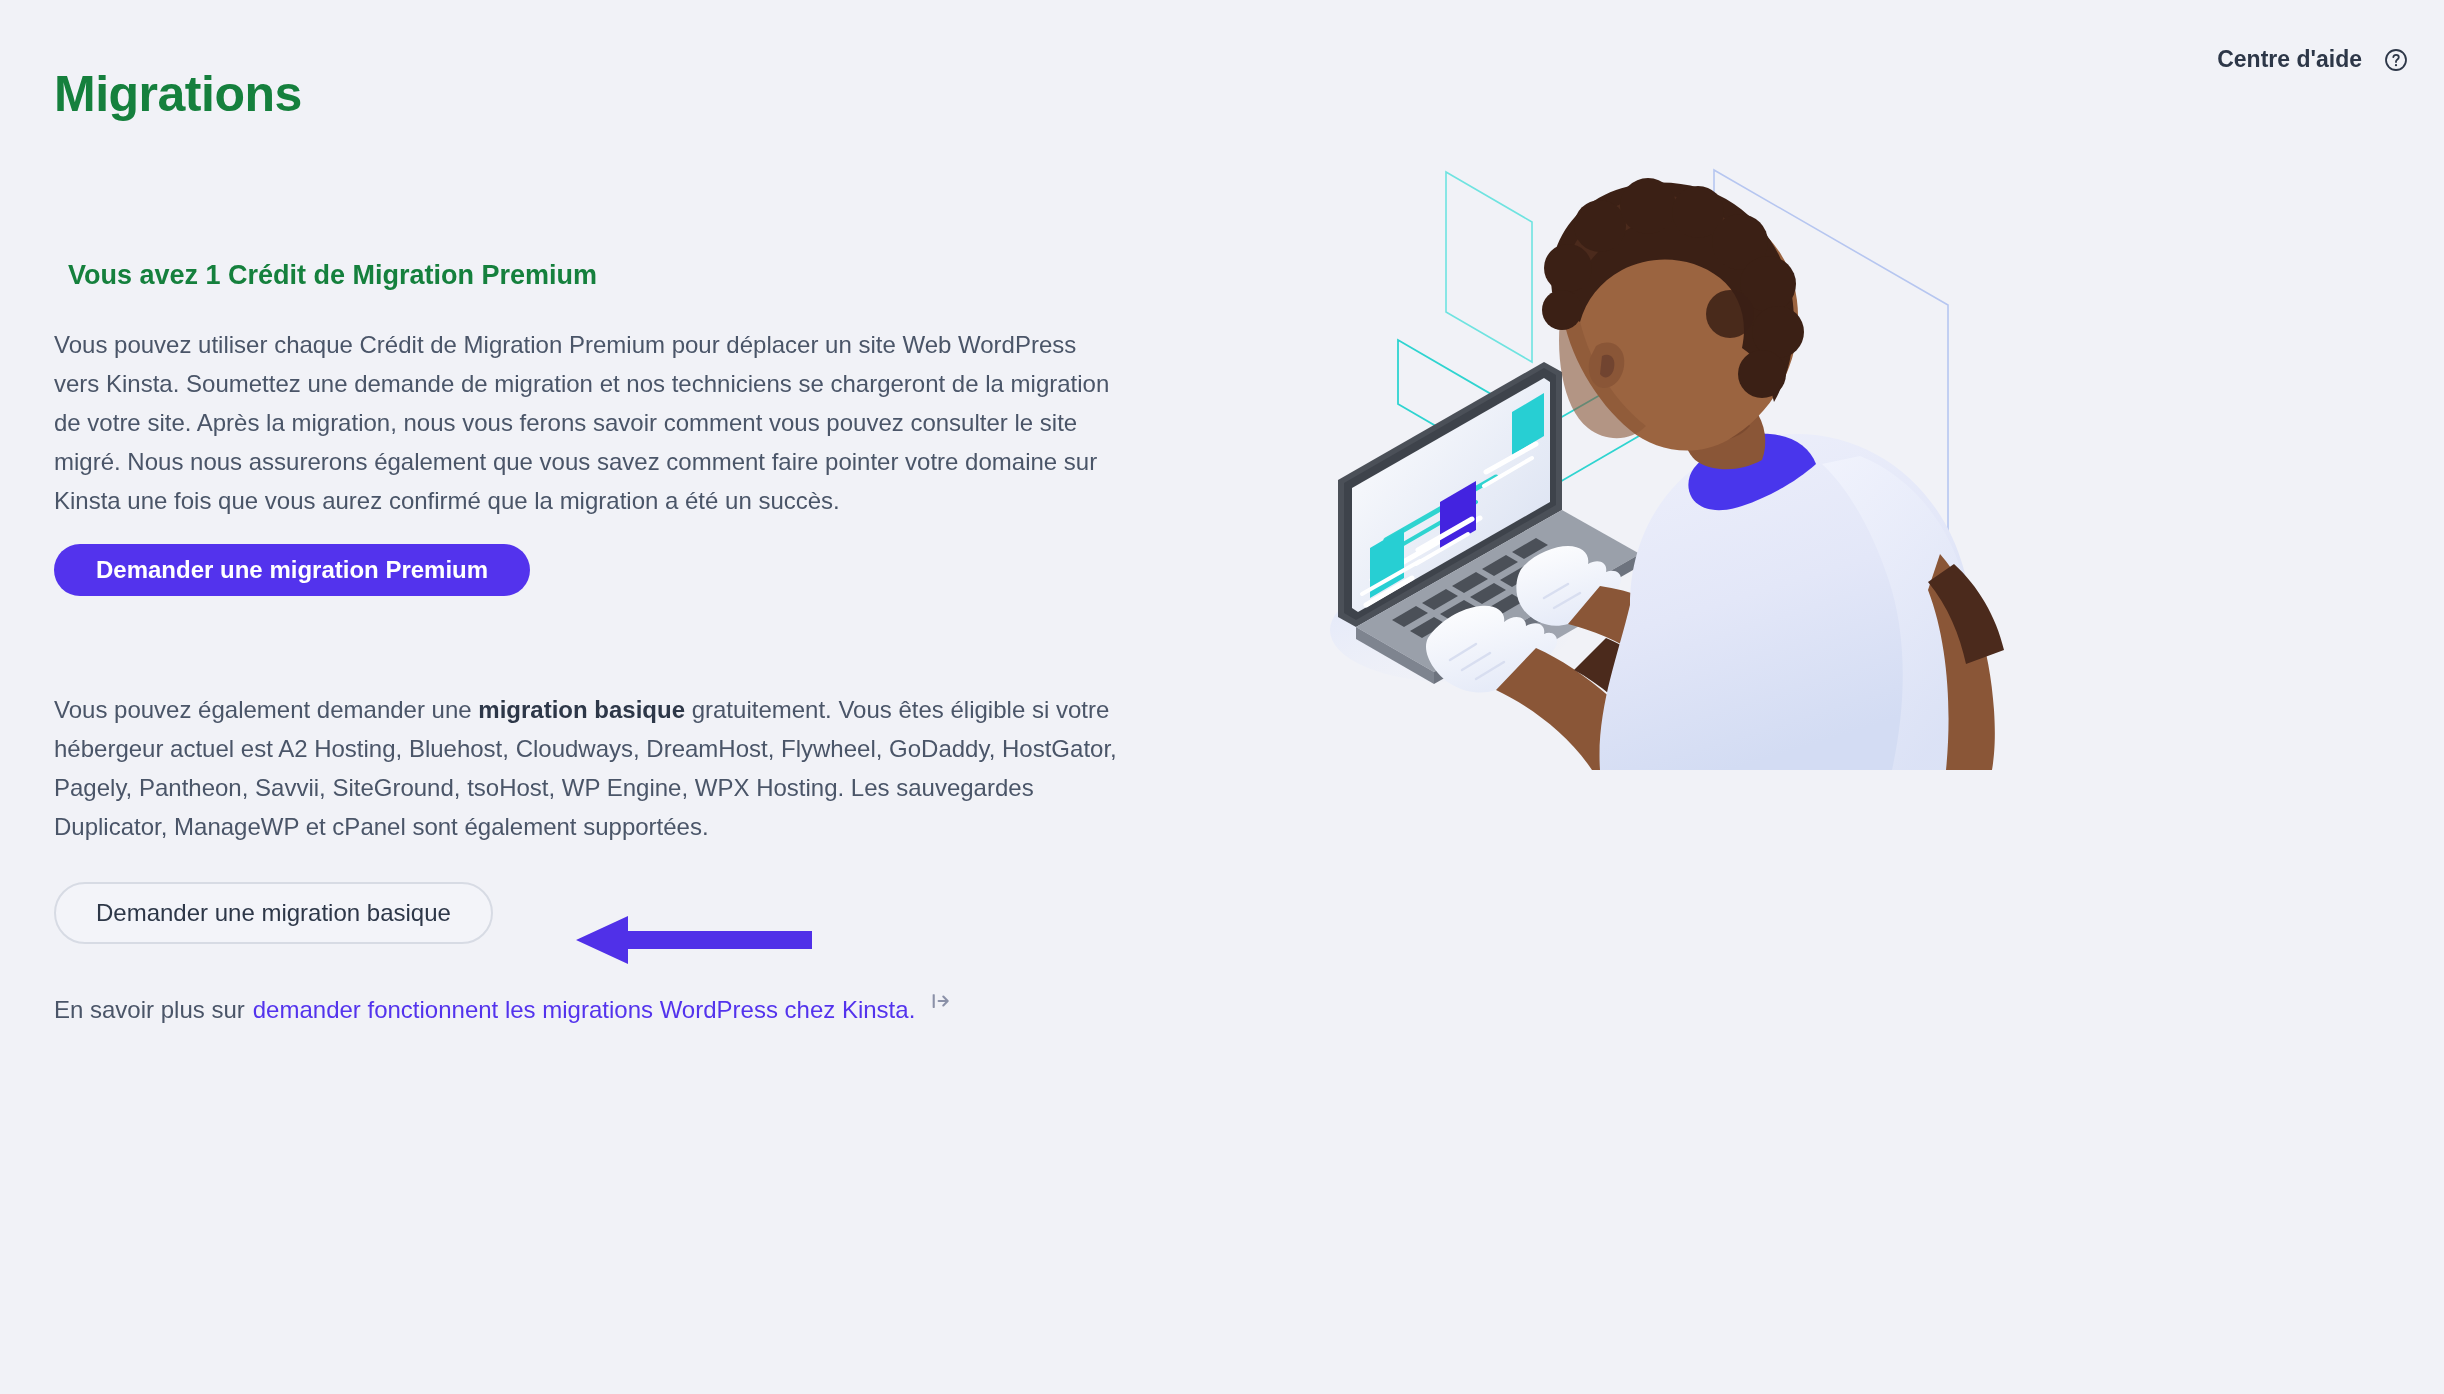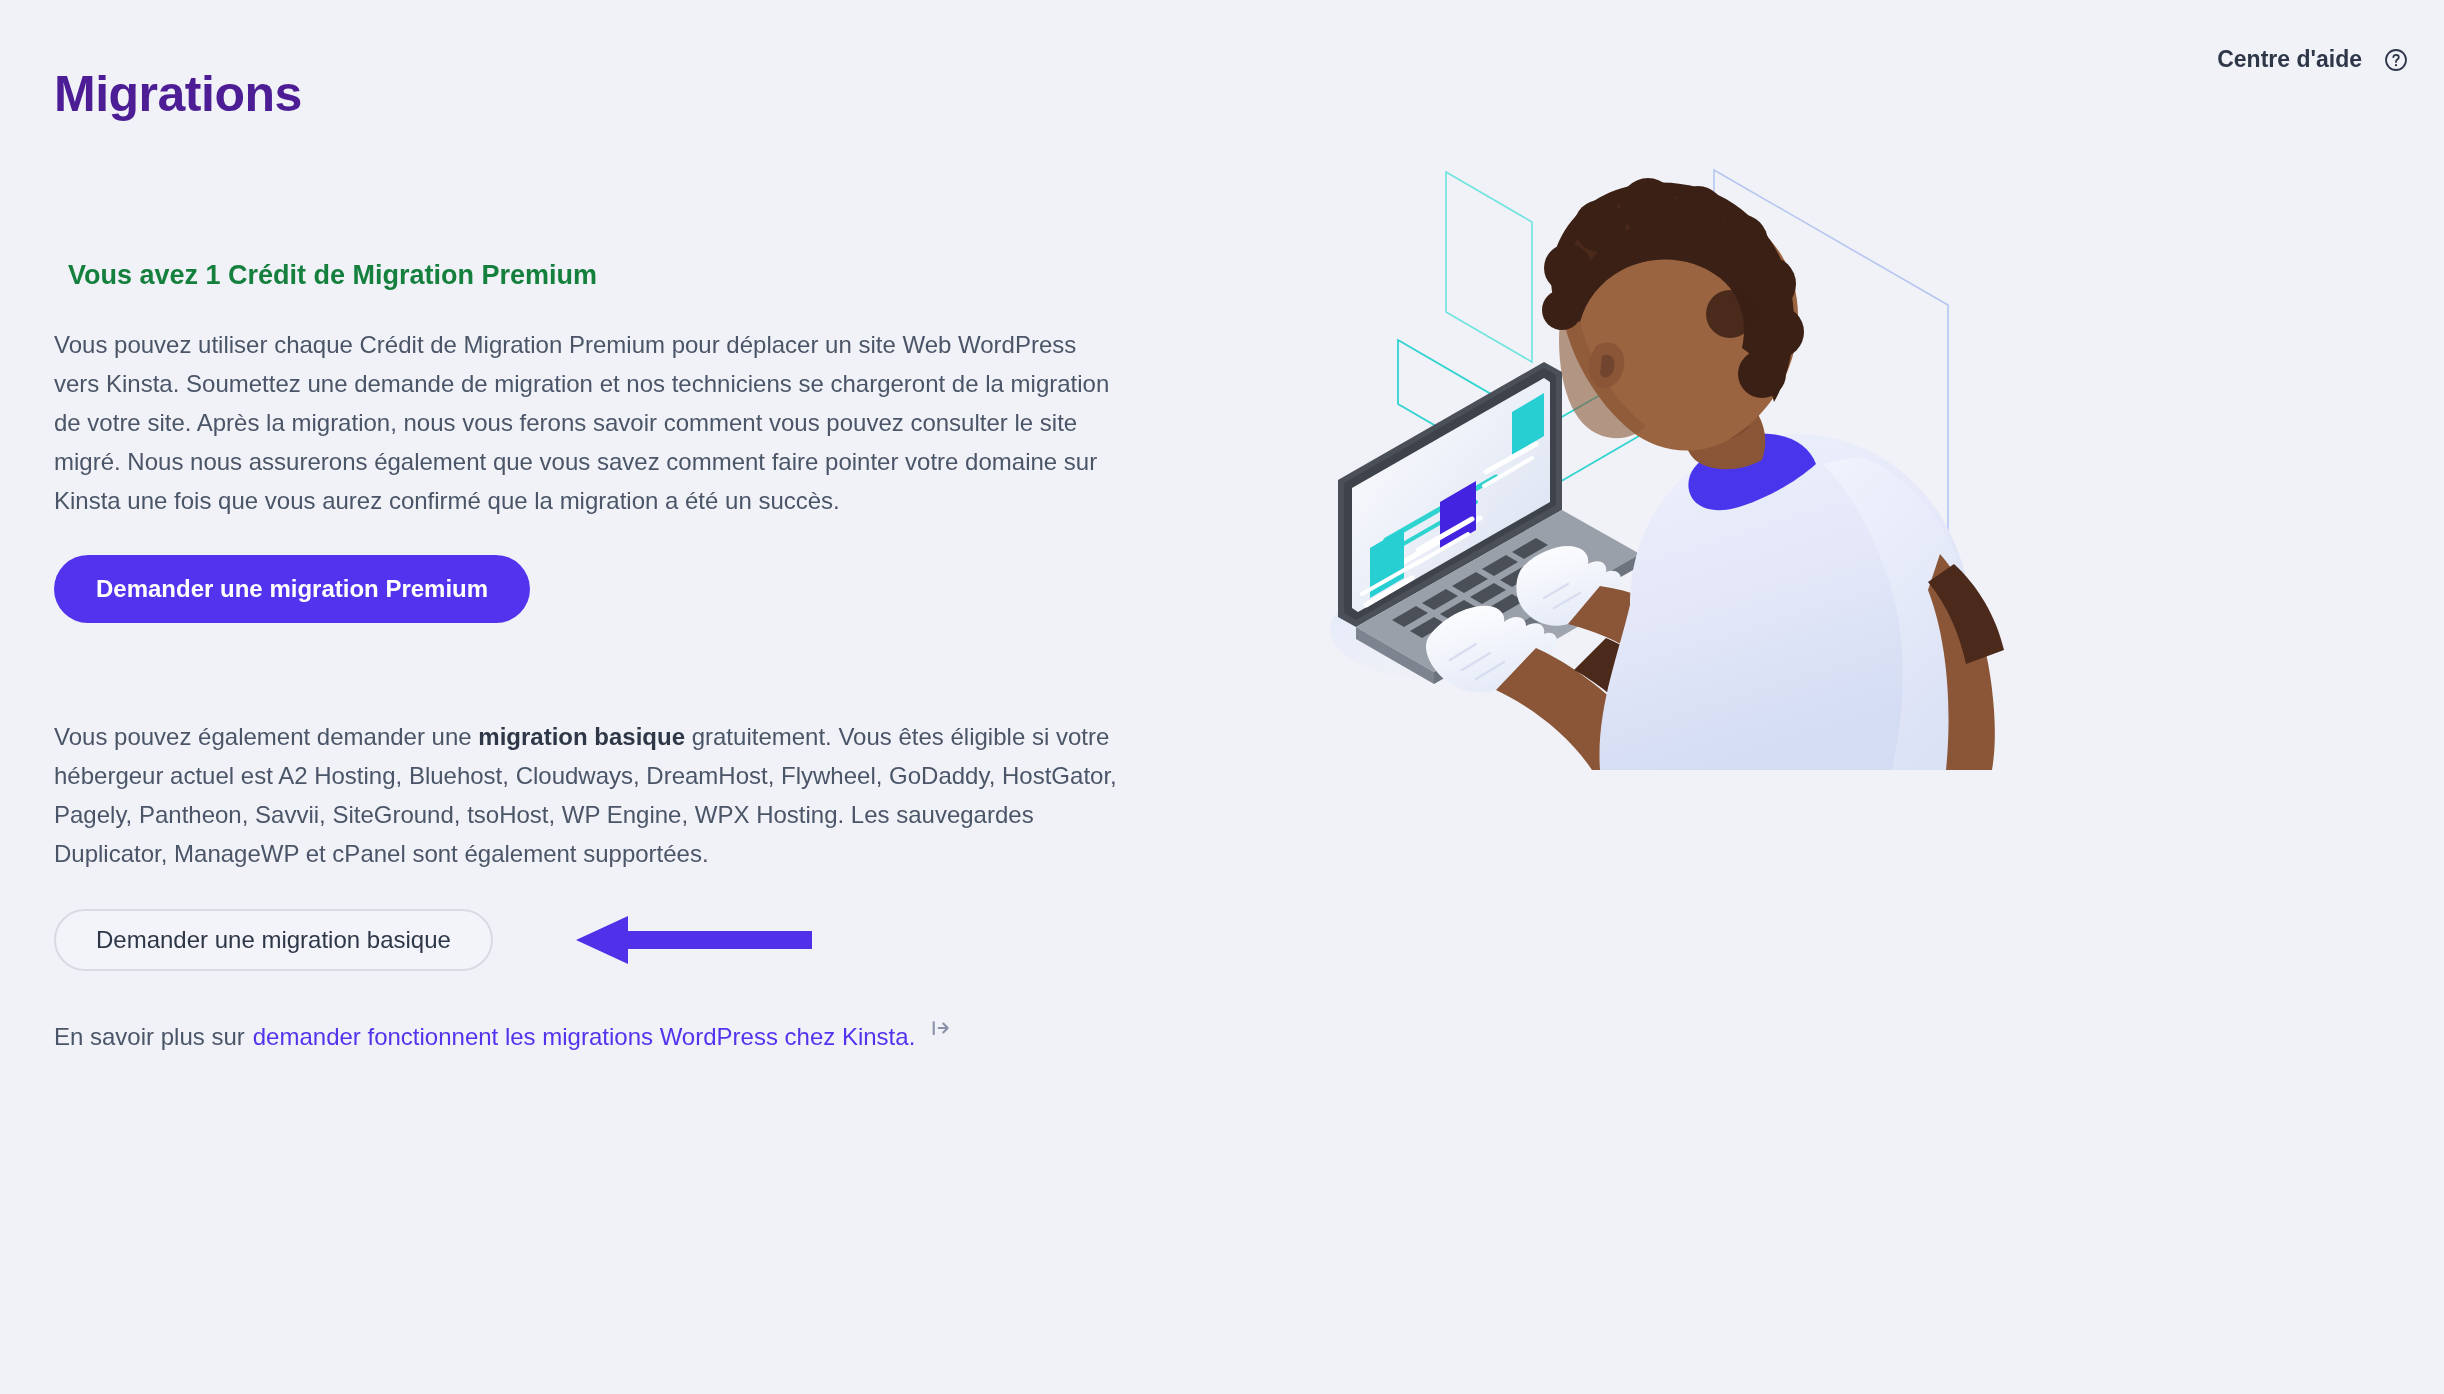--- a/index.html
+++ b/index.html
@@ -15,21 +15,21 @@
     width: 2444px; height: 1394px;
     background: #f1f2f7;
   }
 
   
   .page-title {
     position: absolute;
     left: 54px; top: 30px;
     font-size: 50px;
     font-weight: 700;
-    color: #4c1d95;
+    color: #15803d;
     letter-spacing: -0.5px;
     line-height: 1.2;
   }
   .help-link {
     position: absolute;
     right: 36px; top: 46px;
     display: flex;
     align-items: center;
     gap: 22px;
     font-size: 23px;
@@ -60,22 +60,22 @@
     margin: 0;
     max-width: 1065px;
   }
   .body-text strong { font-weight: 700; color: #2d3748; }
 
   
   .btn-primary {
     display: inline-flex;
     align-items: center;
     justify-content: center;
-    margin-top: 35px;
-    height: 68px;
+    margin-top: 24px;
+    height: 52px;
     padding: 0 42px;
     border: none;
     border-radius: 34px;
     background: #5333ed;
     color: #ffffff;
     font-family: "Liberation Sans", sans-serif;
     font-size: 24px;
     font-weight: 700;
     cursor: pointer;
   }

